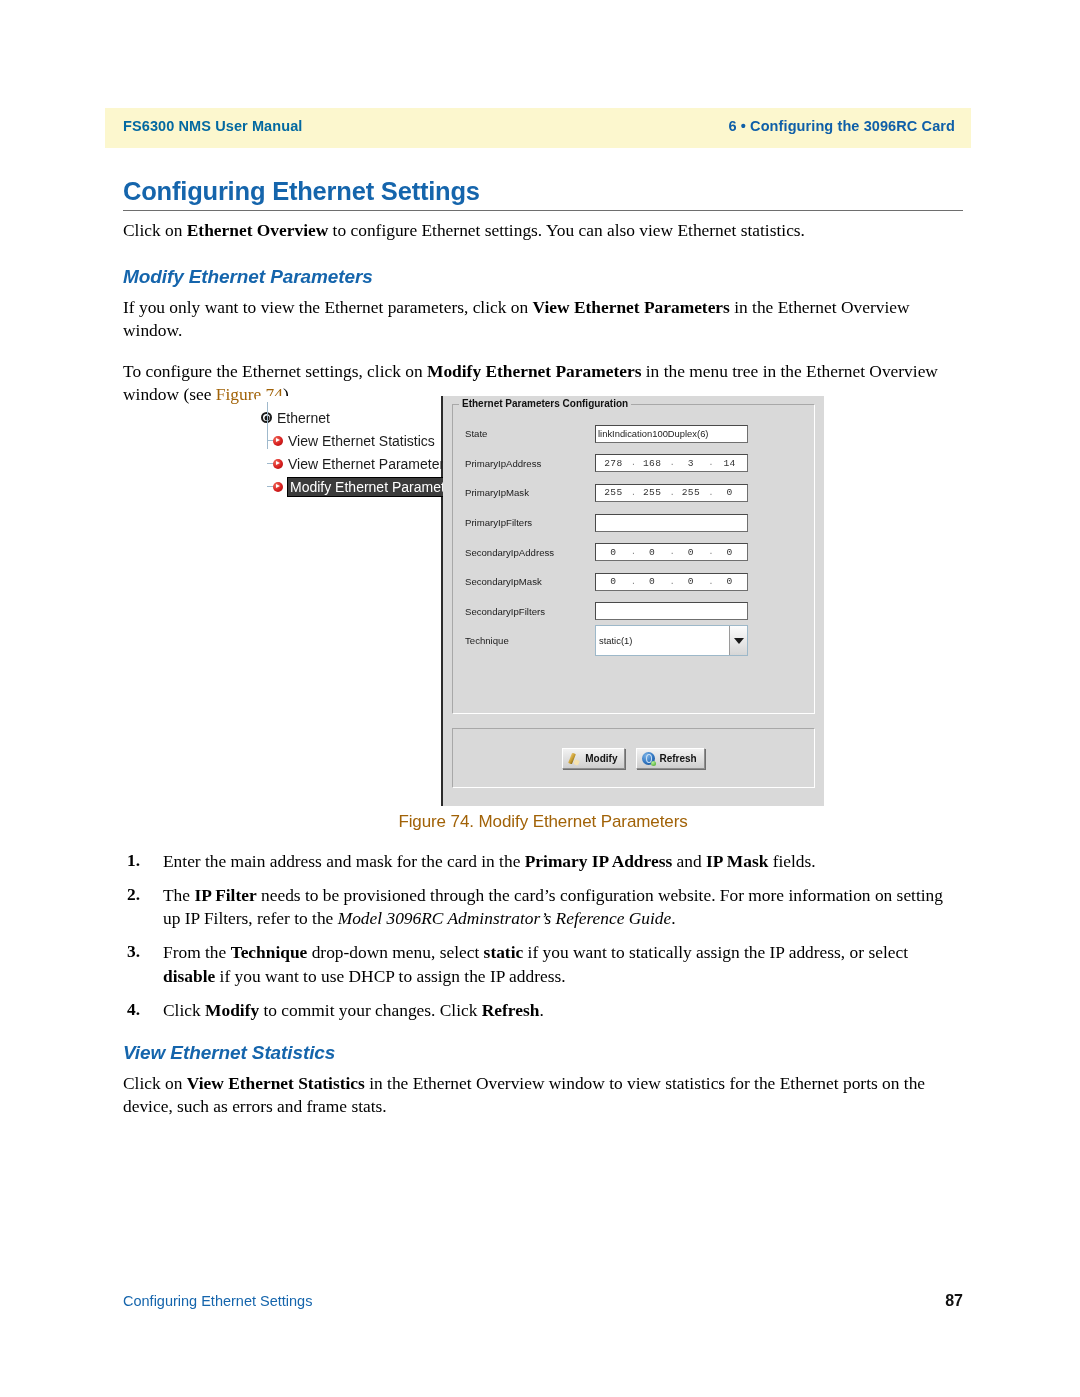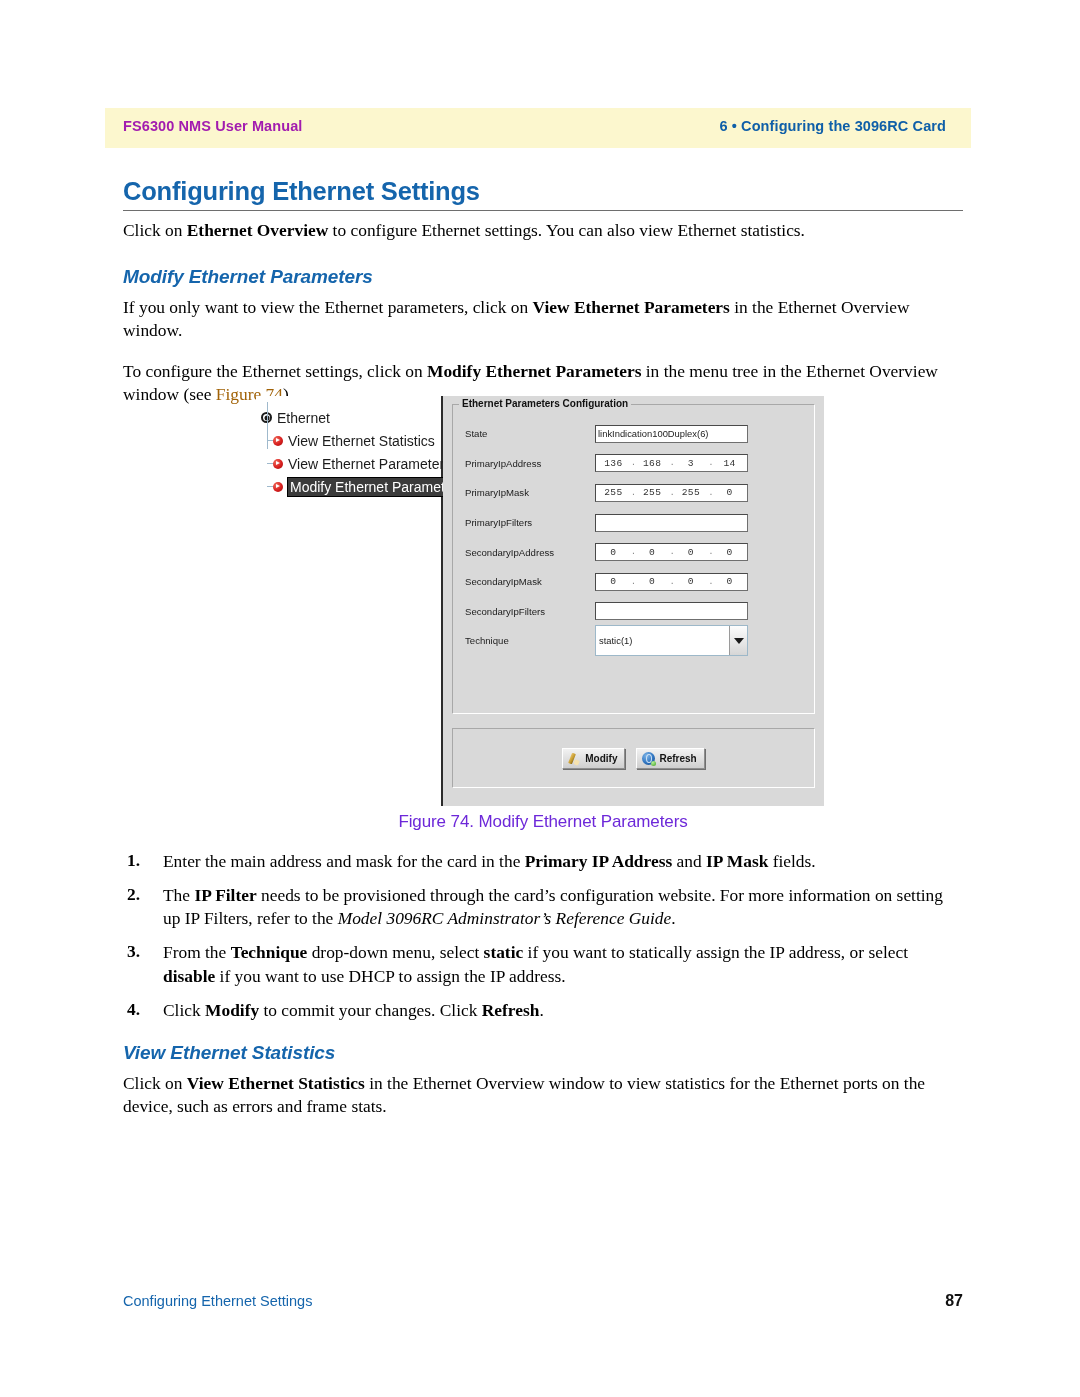--- a/index.html
+++ b/index.html
@@ -25,26 +25,26 @@
     height: 40px;
     background: #FCF7CE;
   }
   .header-band .hdr-left {
     position: absolute;
     left: 18px;
     top: 10px;
     font-family: "Liberation Sans", sans-serif;
     font-size: 14.5px;
     font-weight: 600;
-    color: #a21caf;
+    color: #0369a1;
     letter-spacing: 0.1px;
   }
   .header-band .hdr-right {
     position: absolute;
-    right: 25px;
+    right: 16px;
     top: 10px;
     font-family: "Liberation Sans", sans-serif;
     font-size: 14.5px;
     font-weight: bold;
     color: #0F5FA8;
     letter-spacing: 0.1px;
     text-align: center;
   }
 
   
@@ -371,21 +371,21 @@
   }
 
   .fig-caption {
     position: absolute;
     left: 123px;
     top: 812px;
     width: 840px;
     text-align: center;
     font-family: "Liberation Sans", sans-serif;
     font-size: 17px;
-    color: #6d28d9;
+    color: #a16207;
     letter-spacing: -0.1px;
   }
 
   
   .steps {
     position: absolute;
     left: 123px;
     top: 850px;
     width: 840px;
   }
@@ -494,21 +494,21 @@
         <div class="group-title">Ethernet Parameters Configuration</div>
 
         <div class="form-row">
           <div class="form-label">State</div>
           <div class="field text">linkIndication100Duplex(6)</div>
         </div>
 
         <div class="form-row">
           <div class="form-label">PrimaryIpAddress</div>
           <div class="field ip">
-            <span class="oct">136</span>
+            <span class="oct">278</span>
               <span class="dot">.</span>
             <span class="oct">168</span>
               <span class="dot">.</span>
             <span class="oct">3</span>
               <span class="dot">.</span>
             <span class="oct">14</span>
           </div>
         </div>
 
         <div class="form-row">

